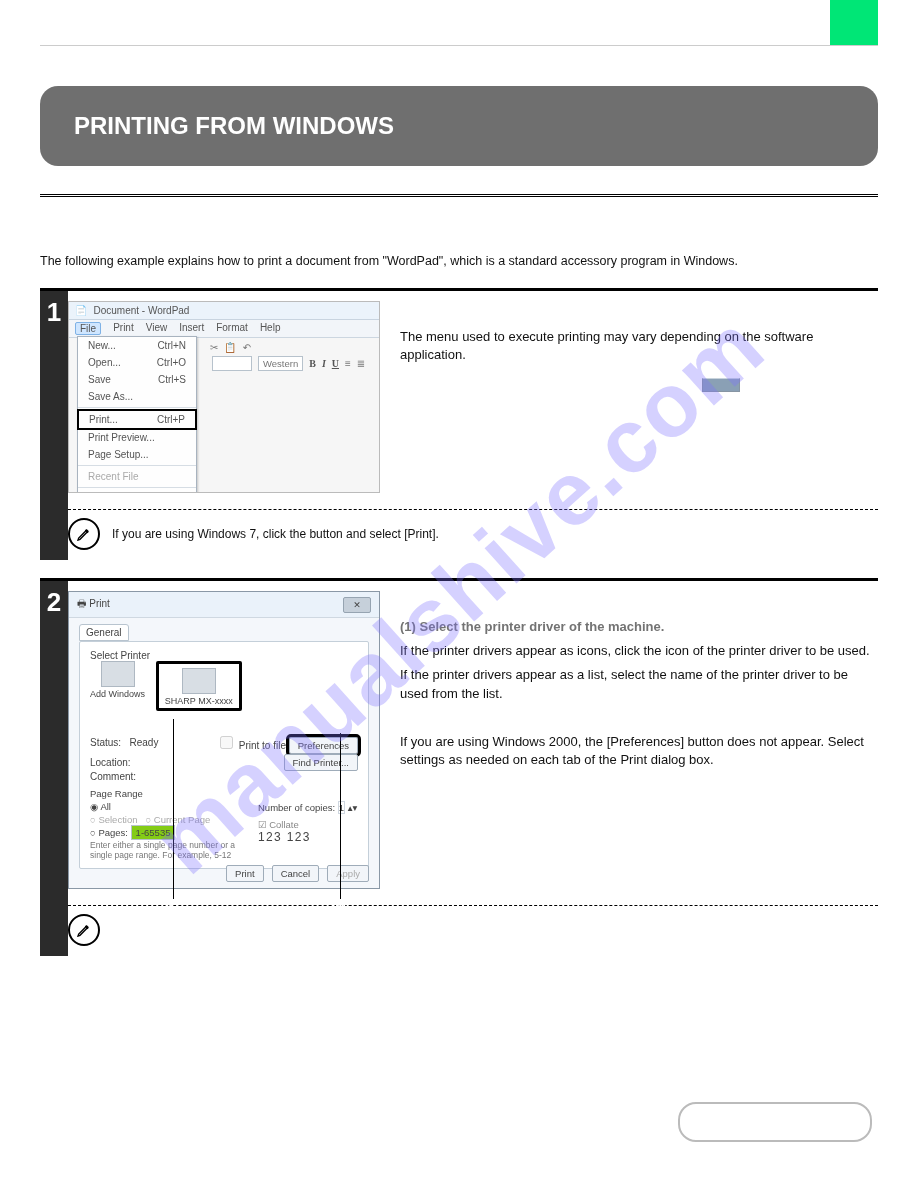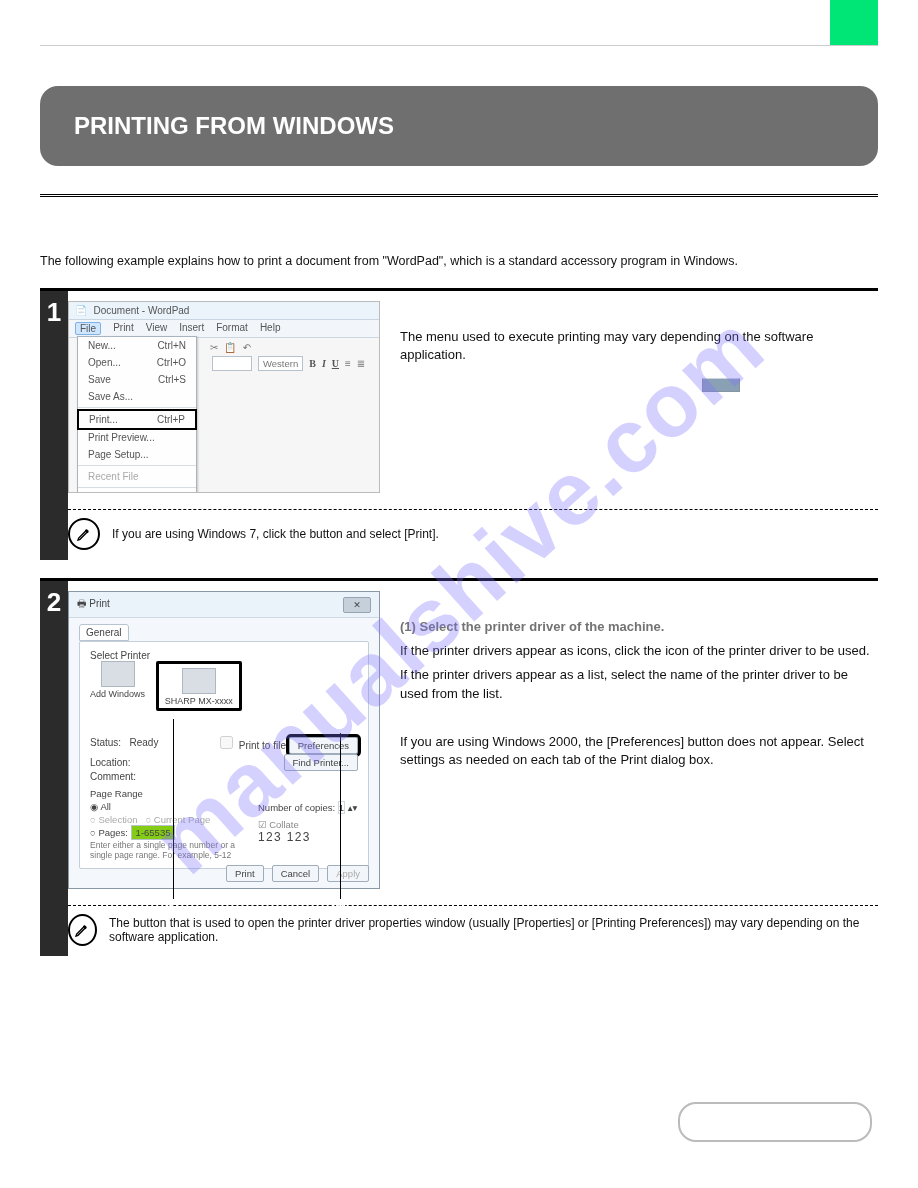--- a/index.html
+++ b/index.html
@@ -249,21 +249,20 @@
             <p>If you are using Windows 2000, the [Preferences] button does not appear. Select settings as needed on each tab of the Print dialog box.</p>
           </div>
         </div>
         <div class="note-row">
           <div class="note-icon">
               <svg viewBox="0 0 24 24" fill="none" stroke="#000" stroke-width="2">
                 <path d="M3 21l3-1 12-12-2-2L4 18l-1 3z"></path>
                 <path d="M14 6l4 4"></path>
               </svg>
             </div>
-          <div>The button that is used to open the printer driver properties window (usually [Properties] or [Printing Preferences]) may vary depending on the software application.</div>
         </div>
       </div>
     </div>
   </div>
 
   <div class="viewer-badge"></div>
   <div class="contents-pill">Contents</div>
   <div class="pagenum">3-3</div>
 </div>
 

